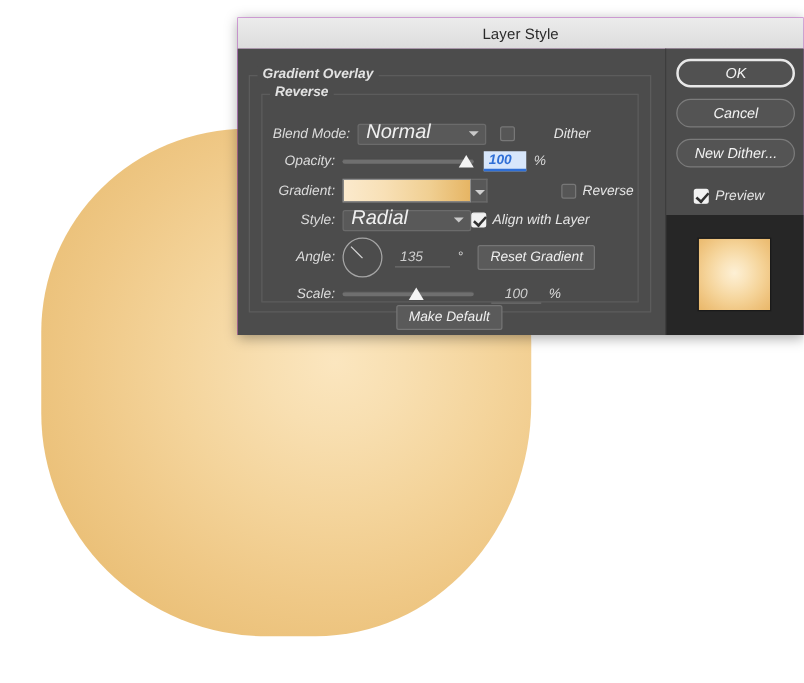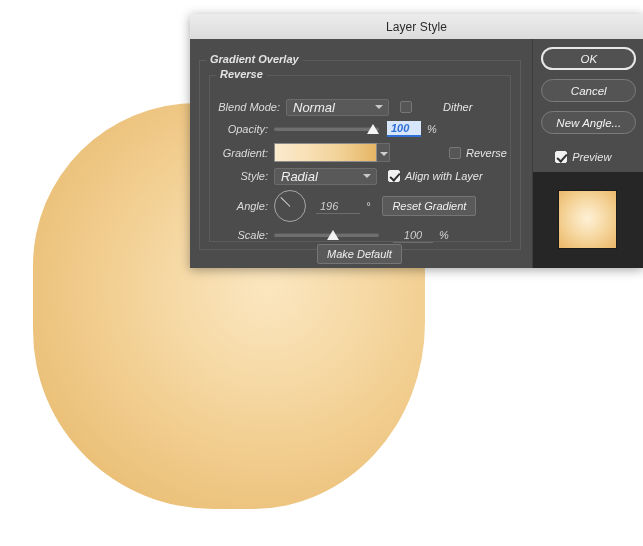--- a/index.html
+++ b/index.html
@@ -102,21 +102,21 @@
 
   
   .sel{
     position:relative;
     background:#595959;
     border:1px solid #6b6b6b;
     border-radius:2px;
     height:17px;
     display:flex;align-items:flex-end;
     padding:0 18px 0 6px;
-    font-size:13px;color:#f0f0f0;
+    font-size:16px;color:#f0f0f0;
     box-sizing:border-box;
   }
   .sel .caret{
     position:absolute;right:5px;top:50%;
     width:0;height:0;margin-top:-2px;
     border-left:4px solid transparent;
     border-right:4px solid transparent;
     border-top:4px solid #c9c9c9;
   }
 
@@ -302,32 +302,32 @@
           <span>Reverse</span>
         </div>
       </div>
 
       <div class="row" style="top:128px;width:100%;">
         <span class="lbl">Style:</span>
         <div class="sel" style="width:103px;">
           <span>Radial</span>
           <span class="caret"></span>
         </div>
-        <div class="cb" style="margin-left:11px;">
+        <div class="cb" style="">
           <span class="box checked"></span>
           <span>Align with Layer</span>
         </div>
       </div>
 
       <div class="row" style="top:151px;width:100%;height:32px;">
         <span class="lbl">Angle:</span>
         <div class="dial">
           <div class="needle"></div>
         </div>
-        <span class="num" style="margin-left:10px;min-width:44px;">196</span>
+        <span class="num" style="margin-left:10px;min-width:44px;">135</span>
         <span class="unit">°</span>
         <div class="btn" style="margin-left:12px;">Reset Gradient</div>
       </div>
 
       <div class="row" style="top:187px;width:100%;">
         <span class="lbl">Scale:</span>
         <div class="slider" style="width:105px;">
           <div class="track"></div>
           <div class="thumb" style="left:53px;"></div>
         </div>
@@ -337,21 +337,21 @@
 
       <div style="position:absolute;left:84px;top:205px;display:flex;gap:12px;">
         <div class="btn">Make Default</div>
       </div>
 
     </div>
 
     <div id="right">
       <div class="cap primary" style="top:8px;">OK</div>
       <div class="cap" style="top:40px;">Cancel</div>
-      <div class="cap" style="top:72px;">New Angle...</div>
+      <div class="cap" style="top:72px;">New Dither...</div>
 
       <div class="cb" style="position:absolute;left:22px;top:112px;">
         <span class="box checked"></span>
         <span>Preview</span>
       </div>
 
       <div id="previewWrap">
         <div id="previewThumb"></div>
       </div>
     </div>

